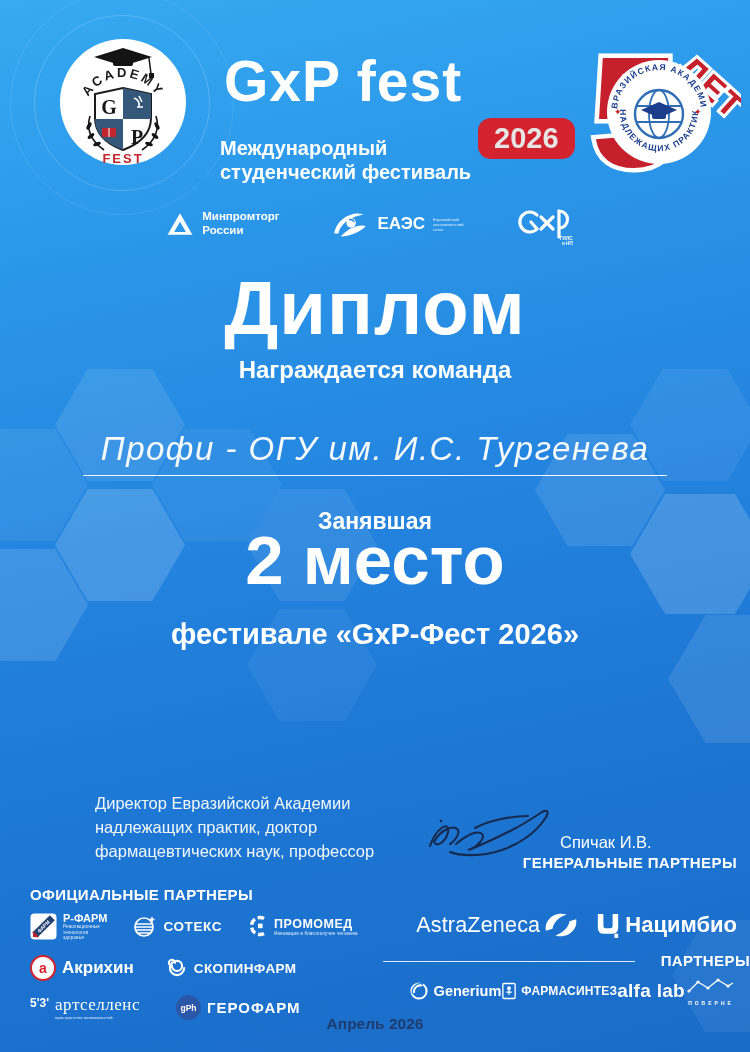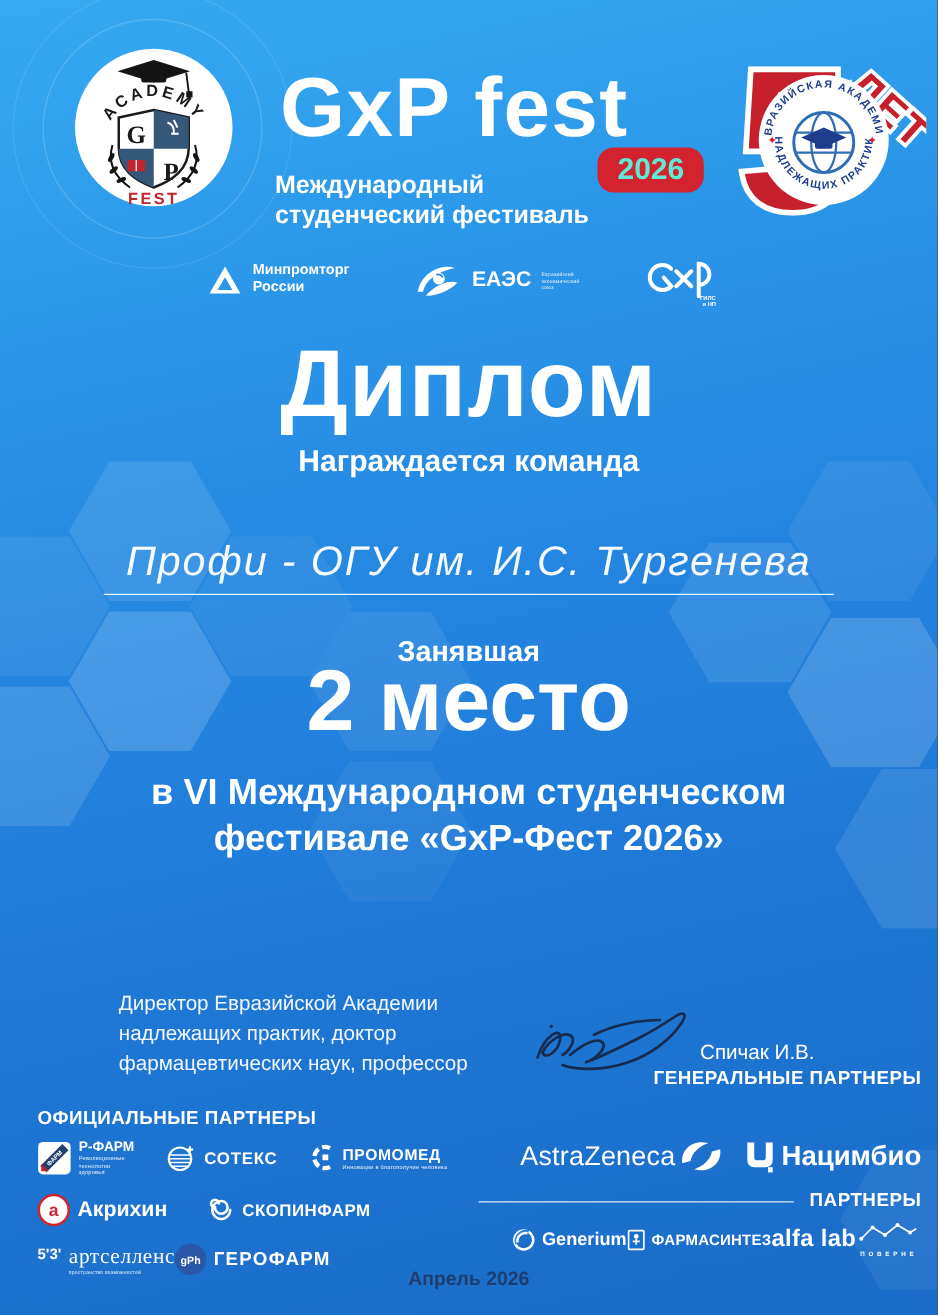--- a/index.html
+++ b/index.html
@@ -12,24 +12,24 @@
     color:#fff;
   }
   .abs { position:absolute; }
   .hex {
     position:absolute; background:#ffffff;
     clip-path:polygon(25% 0,75% 0,100% 50%,75% 100%,25% 100%,0 50%);
     pointer-events:none;
   }
   .ringdeco { position:absolute; border:1px solid rgba(255,255,255,.18); border-radius:50%; }
 
-  .title { font-size:67px; font-weight:800; letter-spacing:1px; }
+  .title { font-size:57px; font-weight:800; letter-spacing:1px; }
   .subtitle { font-size:20px; font-weight:700; line-height:1.22; }
   .year-pill {
-    background:#d2232e; color:#5eead4; font-weight:800; font-size:24px;
+    background:#d2232e; color:#e5e5e5; font-weight:800; font-size:29px;
     padding:4px 16px; border-radius:13px; display:inline-block;
   }
   .diploma-title { width:100%; text-align:center; font-size:76px; font-weight:700; letter-spacing:1px; }
   .awarded { width:100%; text-align:center; font-size:24px; font-weight:700; }
   .team-wrap { width:100%; text-align:center;font-style:italic; }
   .team {
     display:inline-block; font-size:33px; font-weight:300; letter-spacing:1.5px;
     color:rgba(255,255,255,.96);
     padding:0 18px 7px 18px; border-bottom:1.6px solid rgba(255,255,255,.92);
   }
@@ -180,21 +180,20 @@
   </div>
 
   <div class="abs diploma-title" style="top:264px;">Диплом</div>
   <div class="abs awarded" style="top:356px;">Награждается команда</div>
   <div class="abs team-wrap" style="top:430px;">
     <span class="team">Профи - ОГУ им. И.С. Тургенева</span>
   </div>
   <div class="abs placement-intro" style="top:508px;">Занявшая</div>
   <div class="abs placement" style="top:521px;">2 место</div>
   <div class="abs eventline" style="top:616px;">
-    <div>в VI Международном студенческом</div>
     <div>фестивале «GxP-Фест 2026»</div>
   </div>
 
   <div class="abs sig-role" style="left:95px;top:792px;">
     <div>Директор Евразийской Академии</div>
     <div>надлежащих практик, доктор</div>
     <div>фармацевтических наук, профессор</div>
   </div>
   <svg class="abs" style="left:420px;top:806px" width="140" height="62" viewBox="0 0 140 62">
     <g stroke="#16294f" stroke-width="2.1" fill="none" stroke-linecap="round">
@@ -255,21 +254,21 @@
       <div class="lbl" style="font-size:17px;font-weight:600">Акрихин</div>
     </div>
     <div class="plogo">
       <svg width="22" height="22" viewBox="0 0 20 20">
         <path d="M16.5 10 a6.5 6.5 0 1 1 -6.5 -6.5 a4.6 4.6 0 1 1 -4.6 4.6 a2.8 2.8 0 1 1 2.8 -2.8" fill="none" stroke="#ffffff" stroke-width="1.9" stroke-linecap="round"></path>
       </svg>
       <div class="lbl" style="font-size:13.5px;letter-spacing:.4px">СКОПИНФАРМ</div>
     </div>
   </div>
 
-  <div class="abs logo-row" style="left:30px;top:995px;">
+  <div class="abs logo-row" style="left:30px;top:995px;gap:36px">
     <div class="plogo" style="align-items:flex-start">
       <div style="font-size:12px;font-weight:700;margin-top:1px">5'3'</div>
       <div>
         <div style="font-family:'Liberation Serif',serif;font-size:17px;letter-spacing:.5px">артселленс</div>
         <div class="tiny" style="font-size:4px">пространство возможностей</div>
       </div>
     </div>
     <div class="plogo">
       <div class="circle-icon" style="width:25px;height:25px;background:#2b57a8">
         <span style="font-size:8.5px;font-weight:800">gPh</span>
@@ -291,21 +290,21 @@
     <div class="plogo" style="gap:5px">
       <svg width="24" height="28" viewBox="0 0 26 28">
         <path d="M2 2 H8 V15 Q8 17.5 10.5 17.5 H15.5 Q18 17.5 18 15 V2 H24 V17 Q24 23.5 17.5 23.5 H8.5 Q2 23.5 2 17 Z" fill="#ffffff"></path>
         <rect x="20" y="23.5" width="4" height="4.5" fill="#ffffff"></rect>
       </svg>
       <div class="lbl" style="font-size:22px">Нацимбио</div>
     </div>
   </div>
 
   <div class="divider" style="left:383px;top:961px;width:252px"></div>
-  <div class="abs p-heading" style="right:13px;top:952px;text-align:center">ПАРТНЕРЫ</div>
+  <div class="abs p-heading" style="right:0;top:952px;text-align:center">ПАРТНЕРЫ</div>
 
   <div class="abs logo-row" style="right:13px;top:976px;justify-content:flex-end">
     <div class="plogo" style="gap:5px">
       <svg width="20" height="20" viewBox="0 0 20 20">
         <circle cx="10" cy="10" r="7.6" fill="none" stroke="#ffffff" stroke-width="2"></circle>
         <path d="M4 13 A 8 8 0 0 1 14 3.2" fill="none" stroke="#2384df" stroke-width="2"></path>
         <path d="M5 12 A 6.5 6.5 0 0 1 13 4.6" fill="none" stroke="#ffffff" stroke-width="2"></path>
       </svg>
       <div style="font-size:14.5px;font-weight:600">Generium</div>
     </div>

